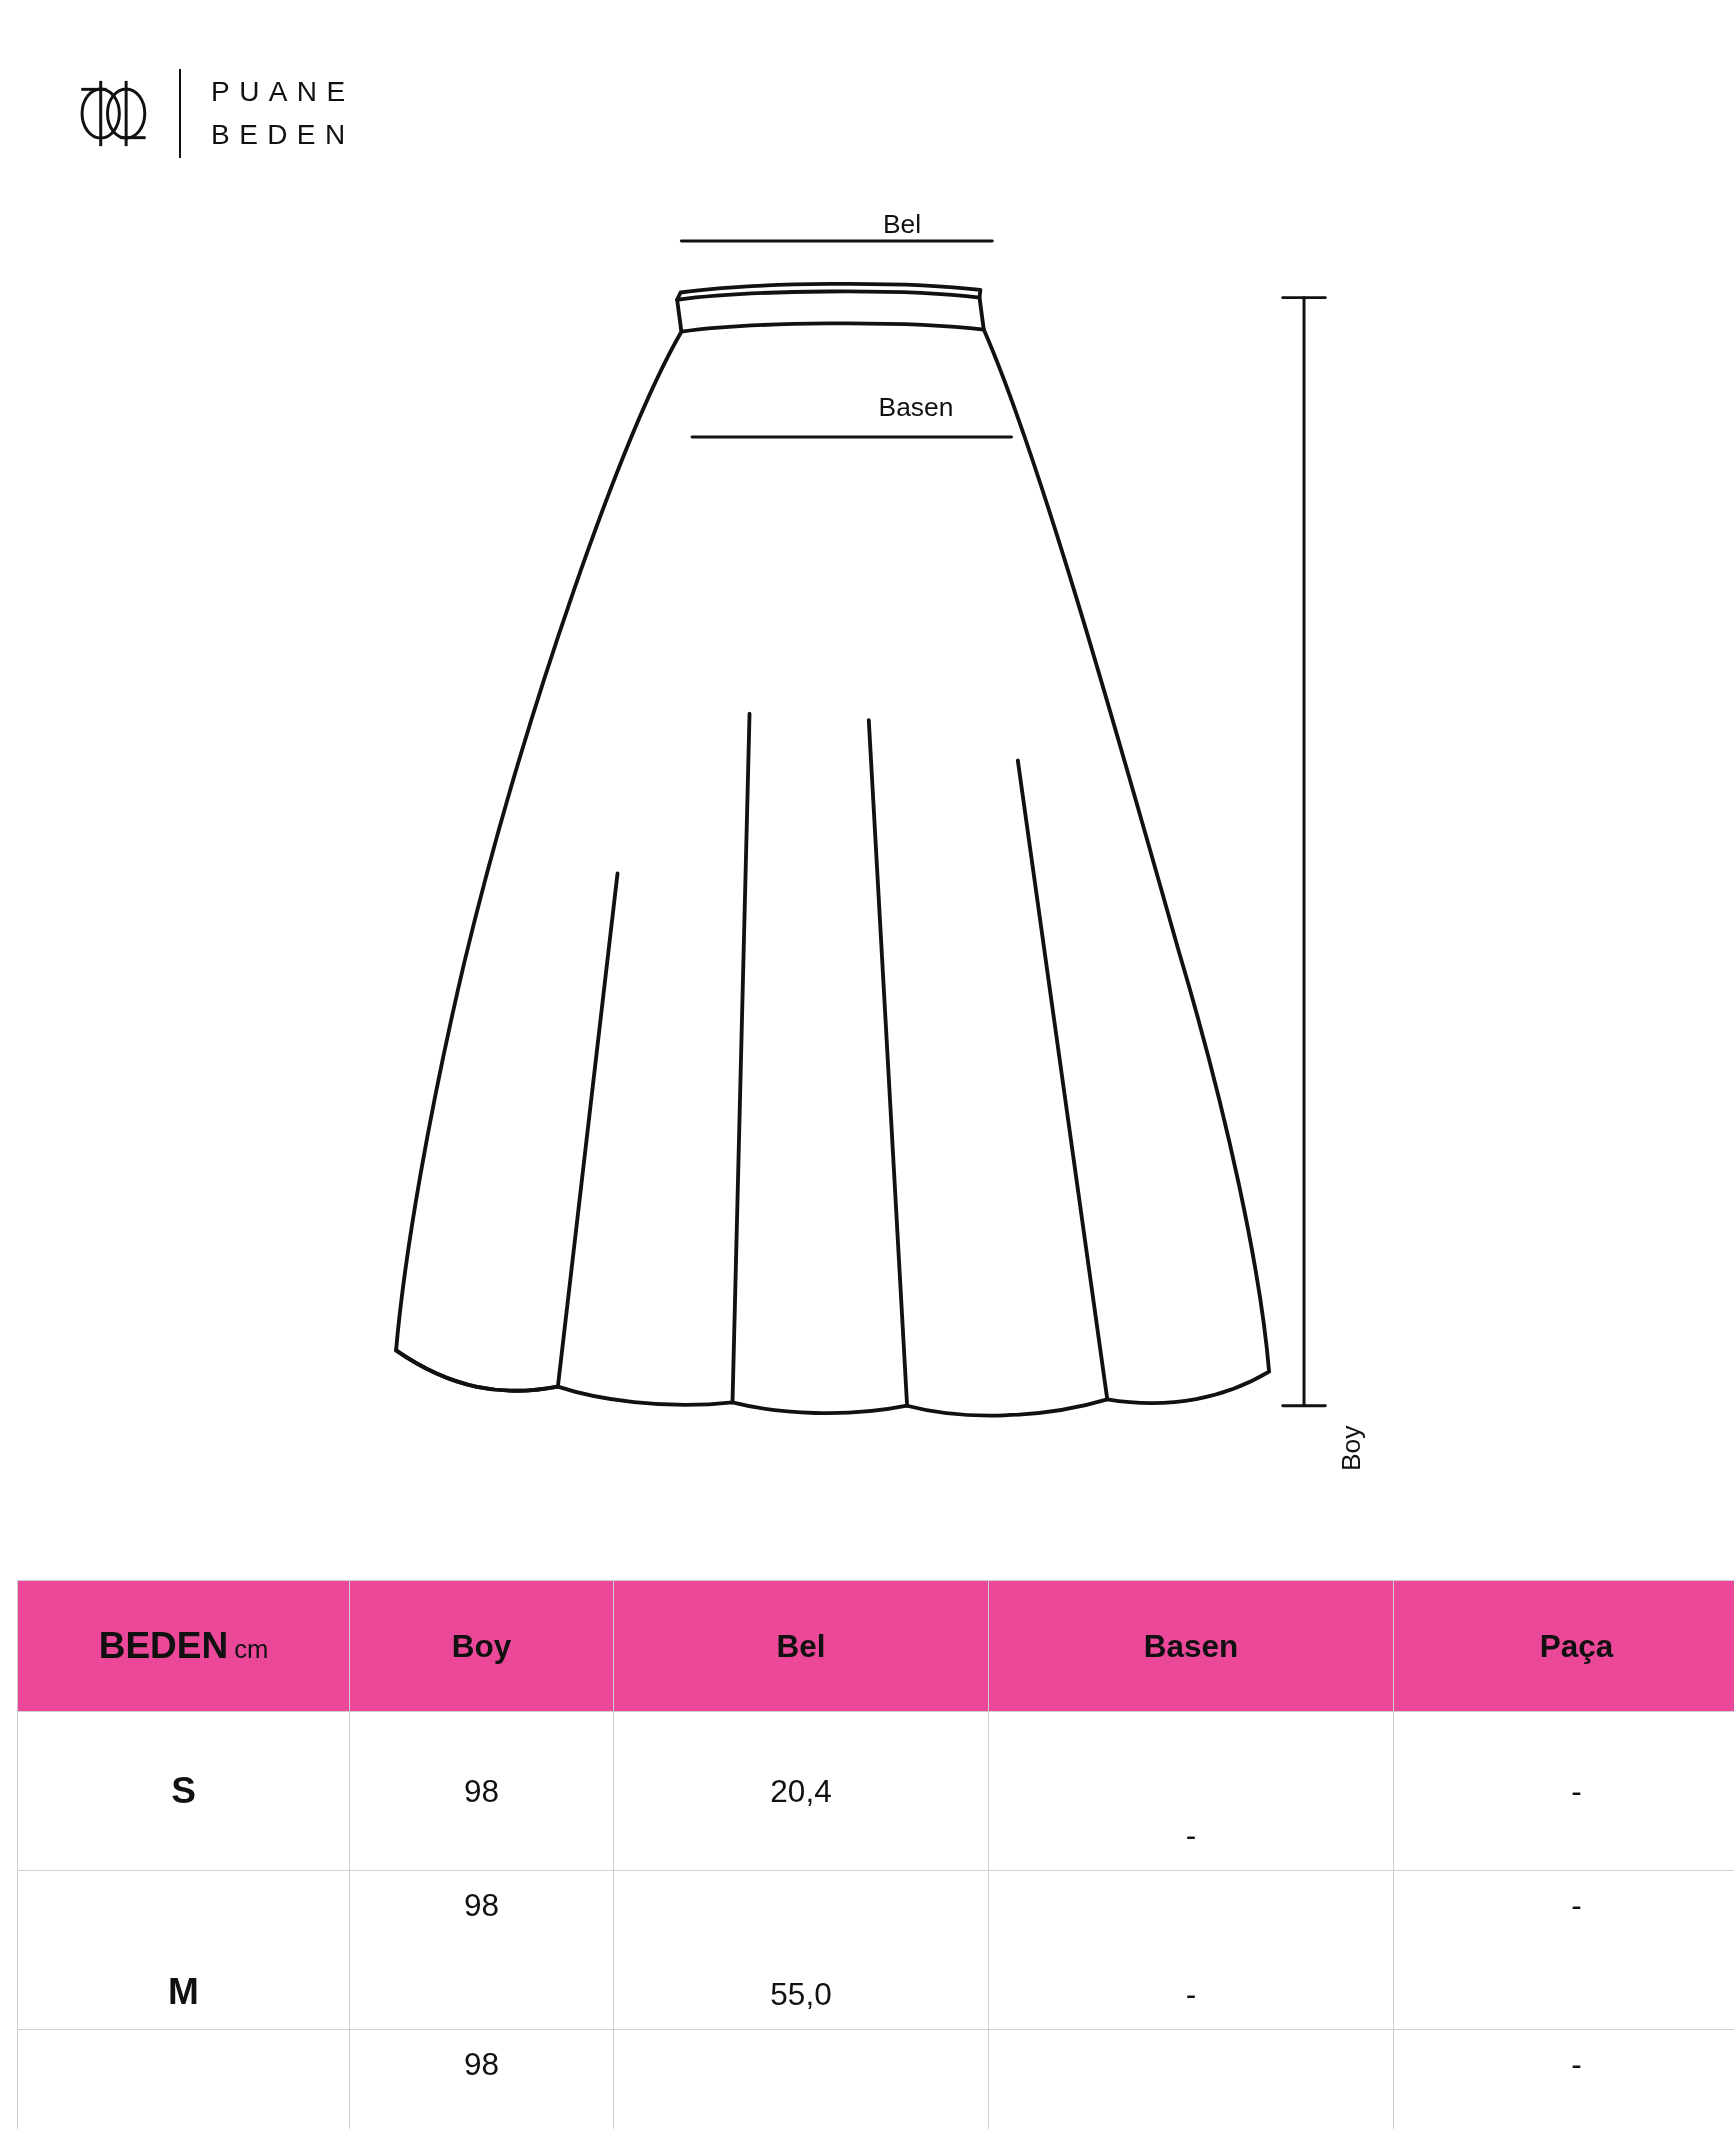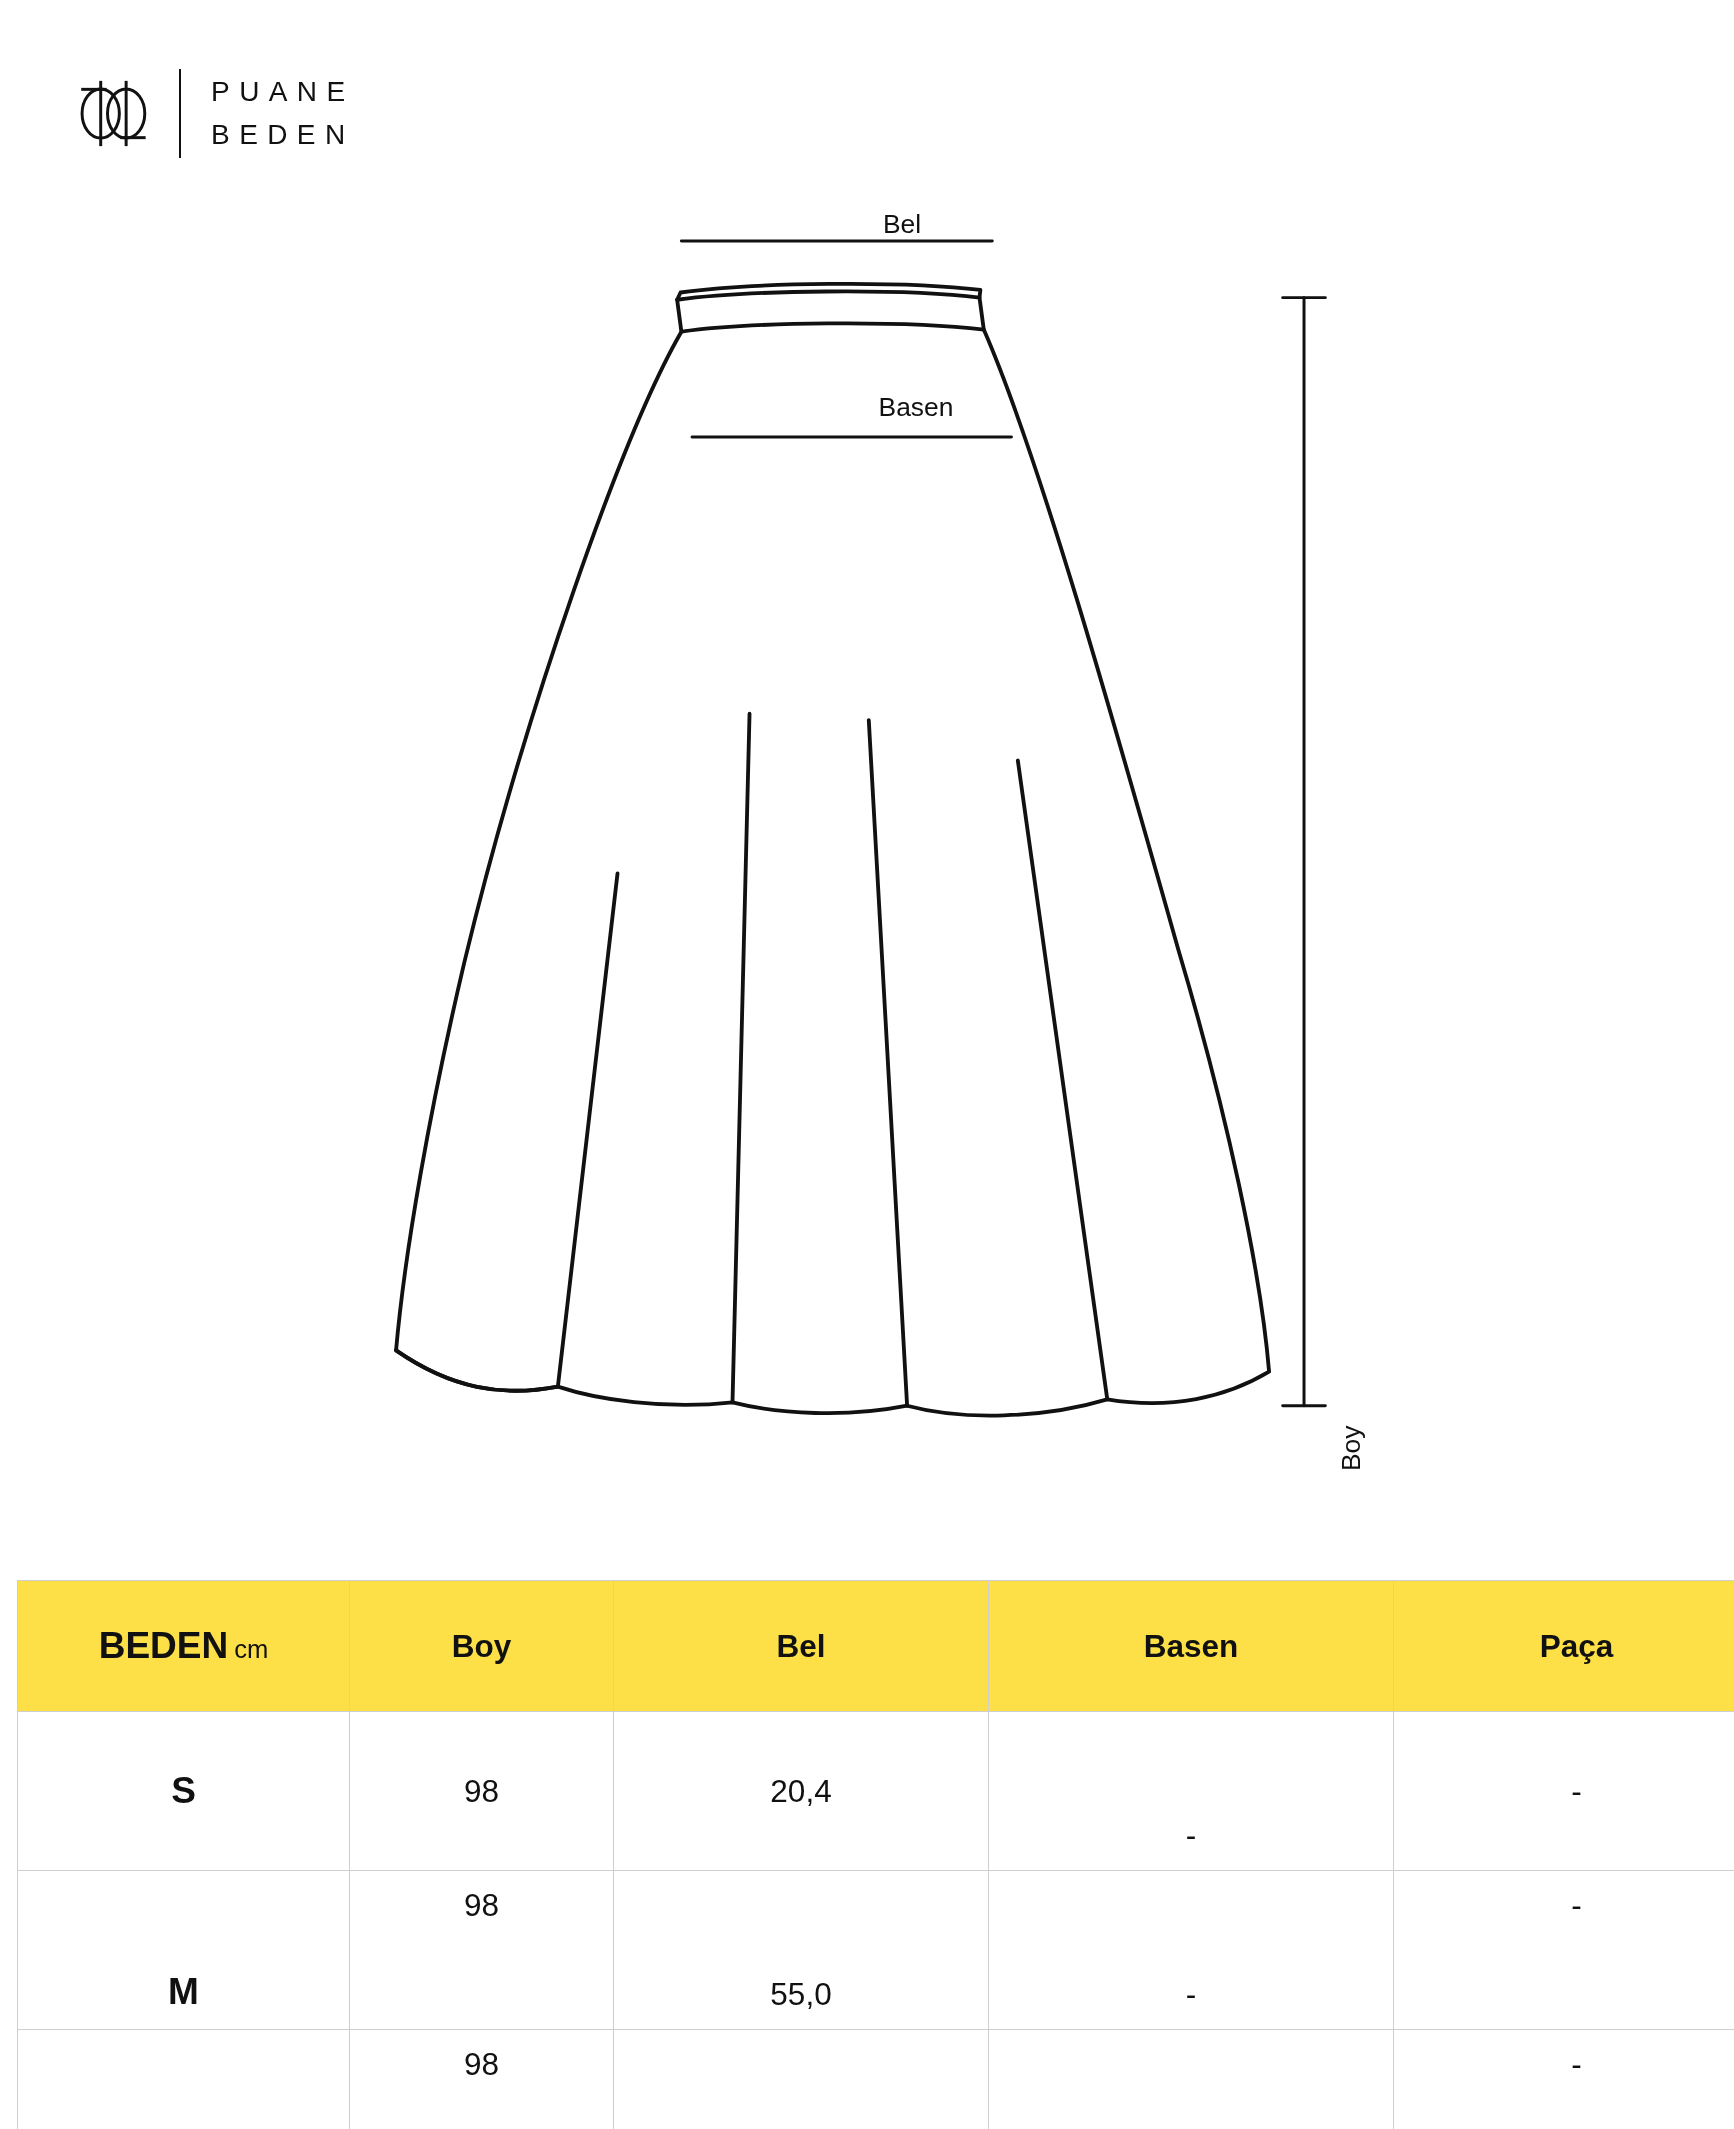--- a/index.html
+++ b/index.html
@@ -90,21 +90,21 @@
     table-layout: fixed;
   }
   .size-table th,
   .size-table td {
     border: 1.3px solid #cfcfcf;
     text-align: center;
     font-size: 31.5px;
     color: #111;
   }
   .size-table thead th {
-    background: #fde047;
+    background: #ec4899;
     height: 128px;
     font-weight: bold;
   }
   .size-table thead th.beden-cell {
     font-size: 37px;
   }
   .size-table thead th.beden-cell .unit {
     font-size: 25.6px;
     font-weight: normal;
     margin-left: 6px;

